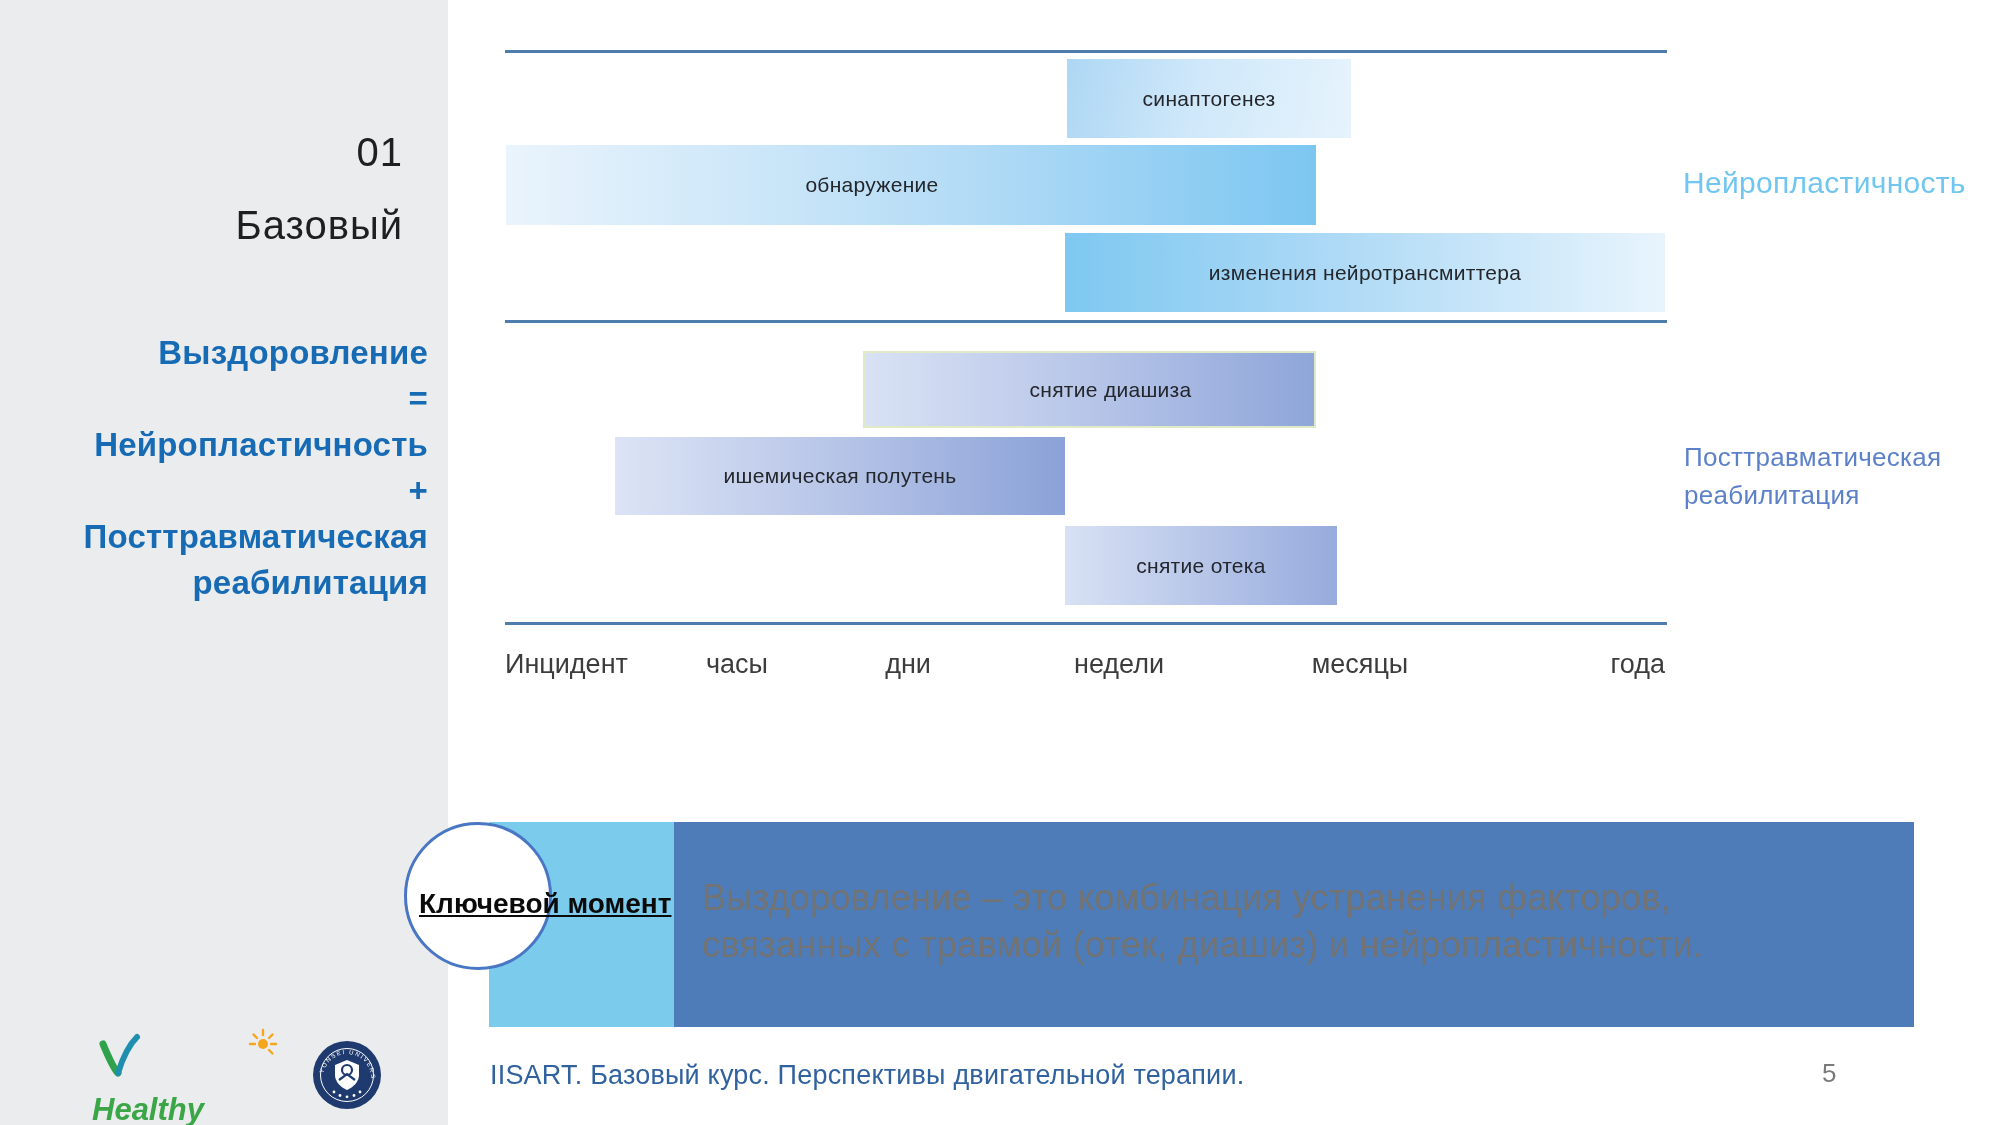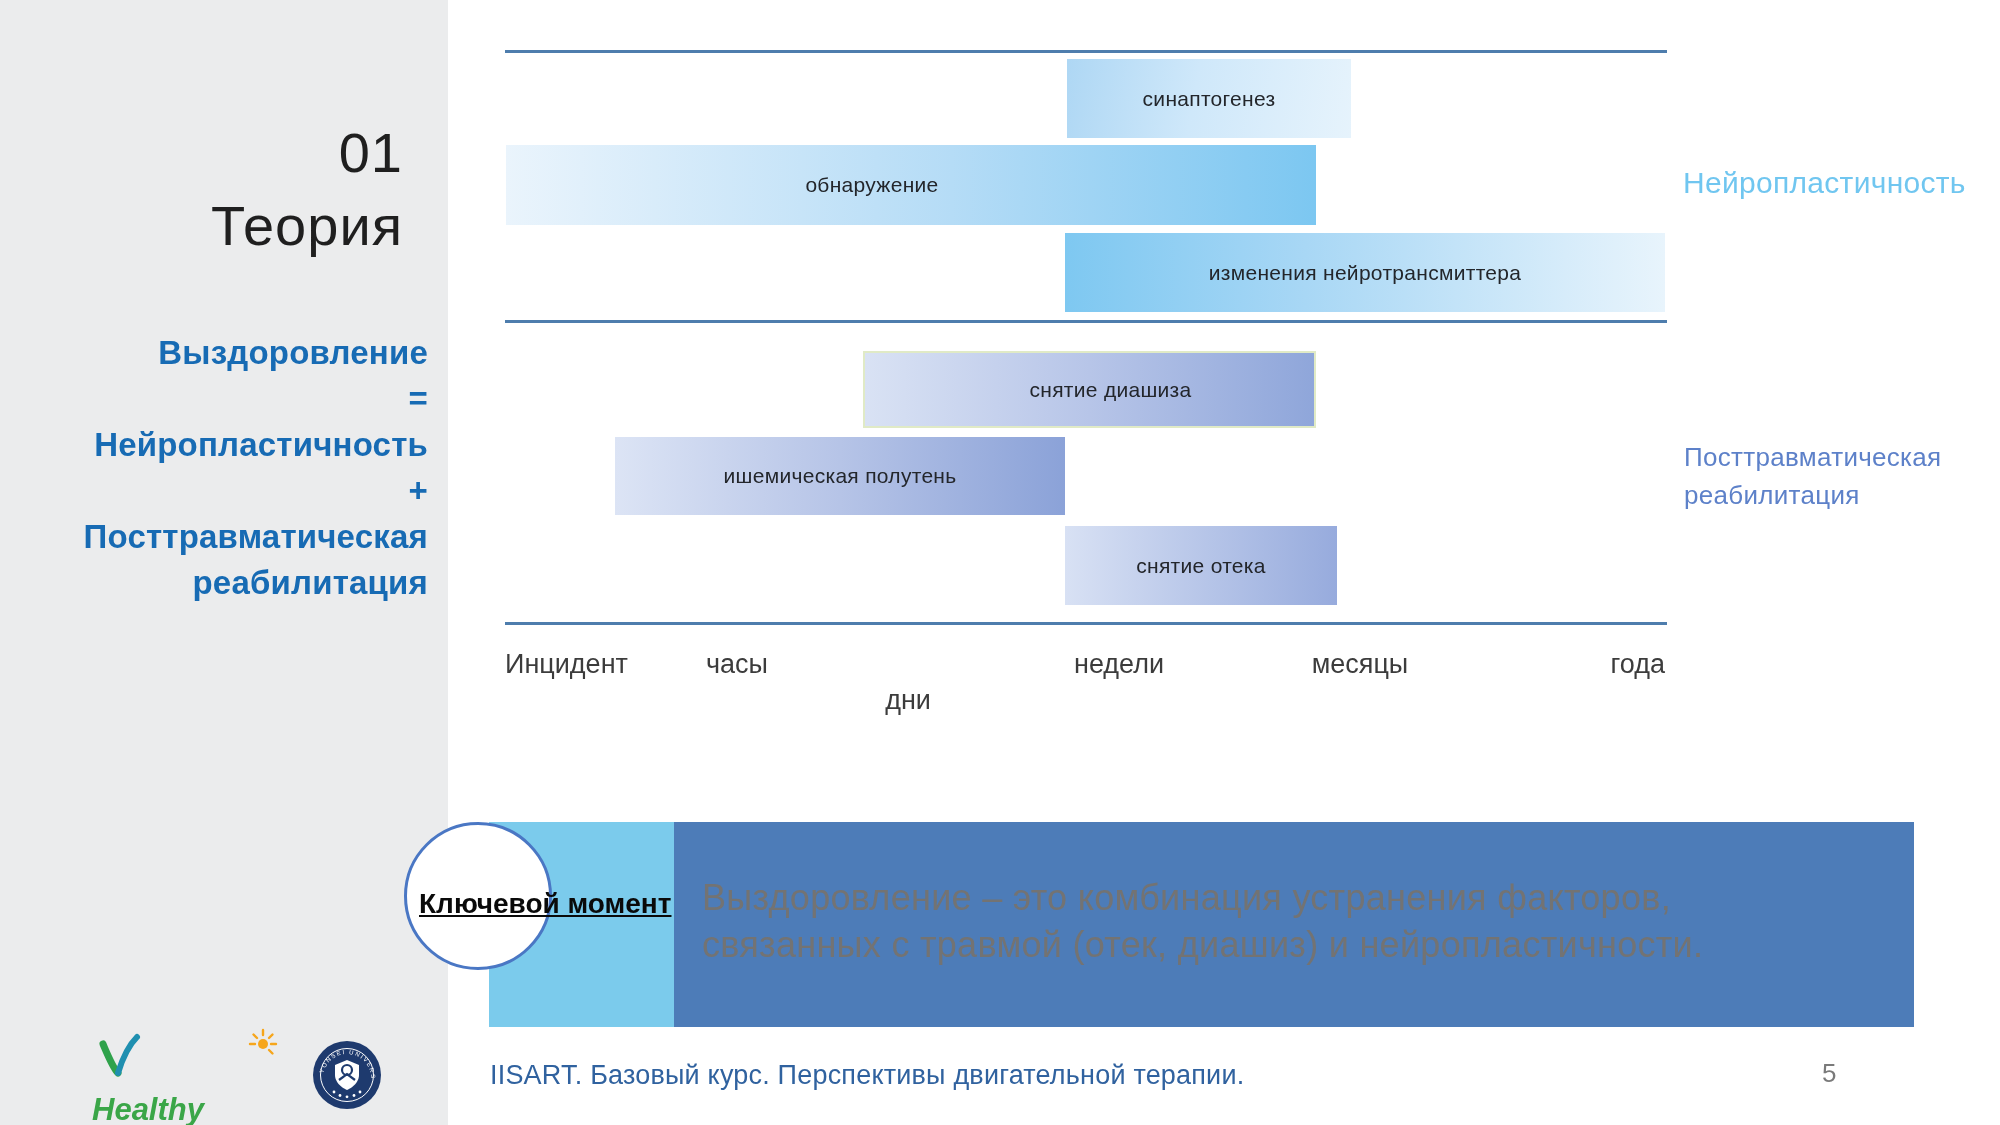--- a/index.html
+++ b/index.html
@@ -6,21 +6,21 @@
   body{
     width:2000px;height:1125px;background:#ffffff;
     font-family:"Liberation Sans", sans-serif;
     position:relative;overflow:hidden;
   }
   .slide{position:absolute;inset:0;}
 
   
   .sidebar{position:absolute;left:0;top:0;width:448px;height:1125px;background:#ebeced;}
   .heading{position:absolute;top:116px;right:45px;text-align:right;
-    font-size:56px;font-weight:300;color:#1f1f1f;line-height:73px;letter-spacing:1px;}
+    font-size:40px;font-weight:300;color:#1f1f1f;line-height:73px;letter-spacing:1px;}
   .formula{position:absolute;top:330px;right:20px;text-align:right;
     font-size:33px;font-weight:700;color:#176bb4;line-height:46px;letter-spacing:.2px;}
 
   
   .logo-healthy{position:absolute;left:98px;top:1030px;width:200px;height:88px;}
   .healthy-row{position:relative;display:flex;align-items:flex-start;flex-direction:column;}
   .healthy-word{font-size:31px;font-weight:700;font-style:italic;color:#3aa648;margin-left:-6px;margin-top:8px;}
   .healthy-sun{position:absolute;left:150px;top:-2px;}
   .wonju-word{margin-left:72px;margin-top:-2px;font-size:21px;color:#9aa0a8;letter-spacing:3px;}
   .logo-yonsei{position:absolute;left:312px;top:1040px;width:70px;height:70px;}
@@ -41,21 +41,21 @@
       background:linear-gradient(90deg,#d9e2f4 0%,#b7c5e8 50%,#8fa6da 100%);
       border:2px solid #e0eac6;}
   .b5{left:615px;top:437px;width:450px;height:78px;
       background:linear-gradient(90deg,#dce4f5 0%,#b6c4e7 50%,#8ba2d8 100%);}
   .b6{left:1065px;top:526px;width:272px;height:79px;
       background:linear-gradient(90deg,#d8e1f4 0%,#97abdd 100%);}
 
   .axis-label{position:absolute;top:649px;font-size:27px;color:#3c3c3c;white-space:nowrap;}
   .ax1{left:505px;}
   .ax2{left:737px;transform:translateX(-50%);}
-  .ax3{left:908px;transform:translateX(-50%);margin-top:36px;}
+  .ax3{left:908px;transform:translateX(-50%);}
   .ax4{left:1119px;transform:translateX(-50%);}
   .ax5{left:1360px;transform:translateX(-50%);}
   .ax6{right:335px;}
 
   .neuro-label{position:absolute;left:1683px;top:166px;font-size:30px;font-weight:300;
     color:#70c6f0;white-space:nowrap;letter-spacing:.3px;}
   .pt-label{position:absolute;left:1684px;top:438px;font-size:26px;font-weight:300;
     color:#5d81c9;line-height:38px;letter-spacing:.3px;}
 
   
@@ -73,21 +73,21 @@
   .page-number{position:absolute;left:1822px;top:1058px;font-size:26px;color:#7a7a7a;}
 </style>
 </head>
 <body>
 
 <div class="slide">
 
   <div class="sidebar">
     <div class="heading">
       <div>01</div>
-      <div>Теория</div>
+      <div>Базовый</div>
     </div>
     <div class="formula">
       <div>Выздоровление</div>
       <div>=</div>
       <div>Нейропластичность</div>
       <div>+</div>
       <div>Посттравматическая</div>
       <div>реабилитация</div>
     </div>
 

